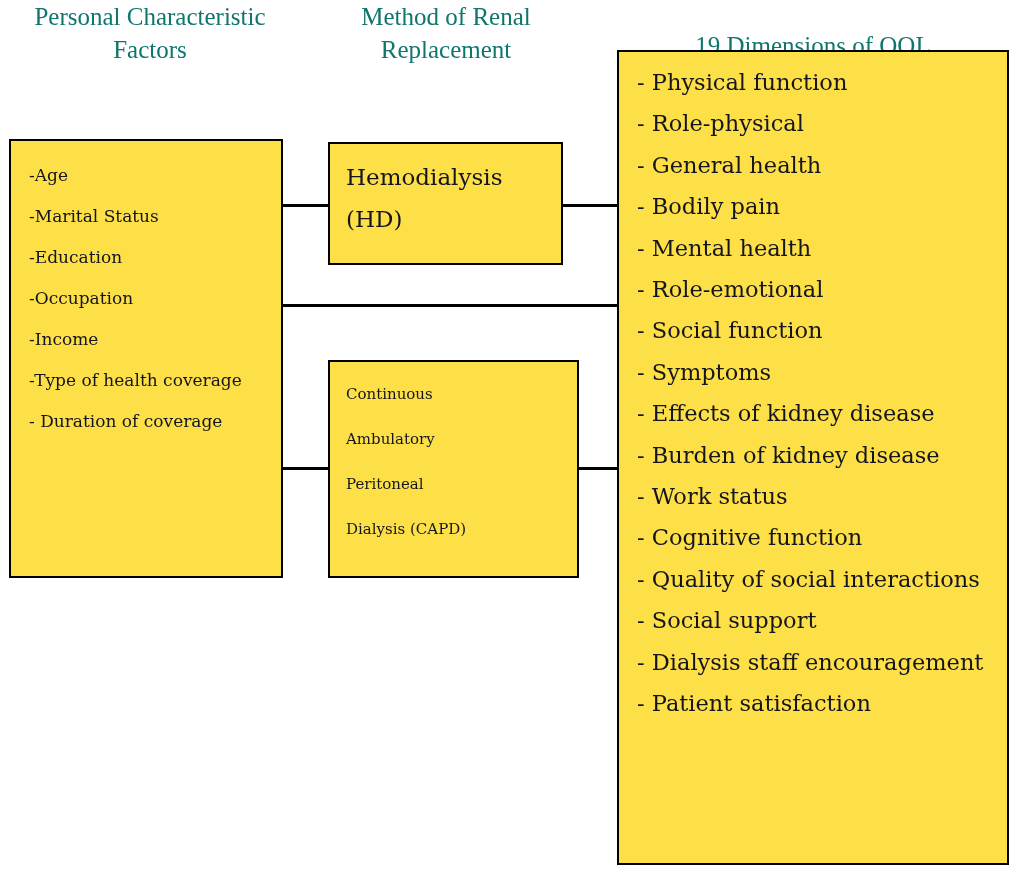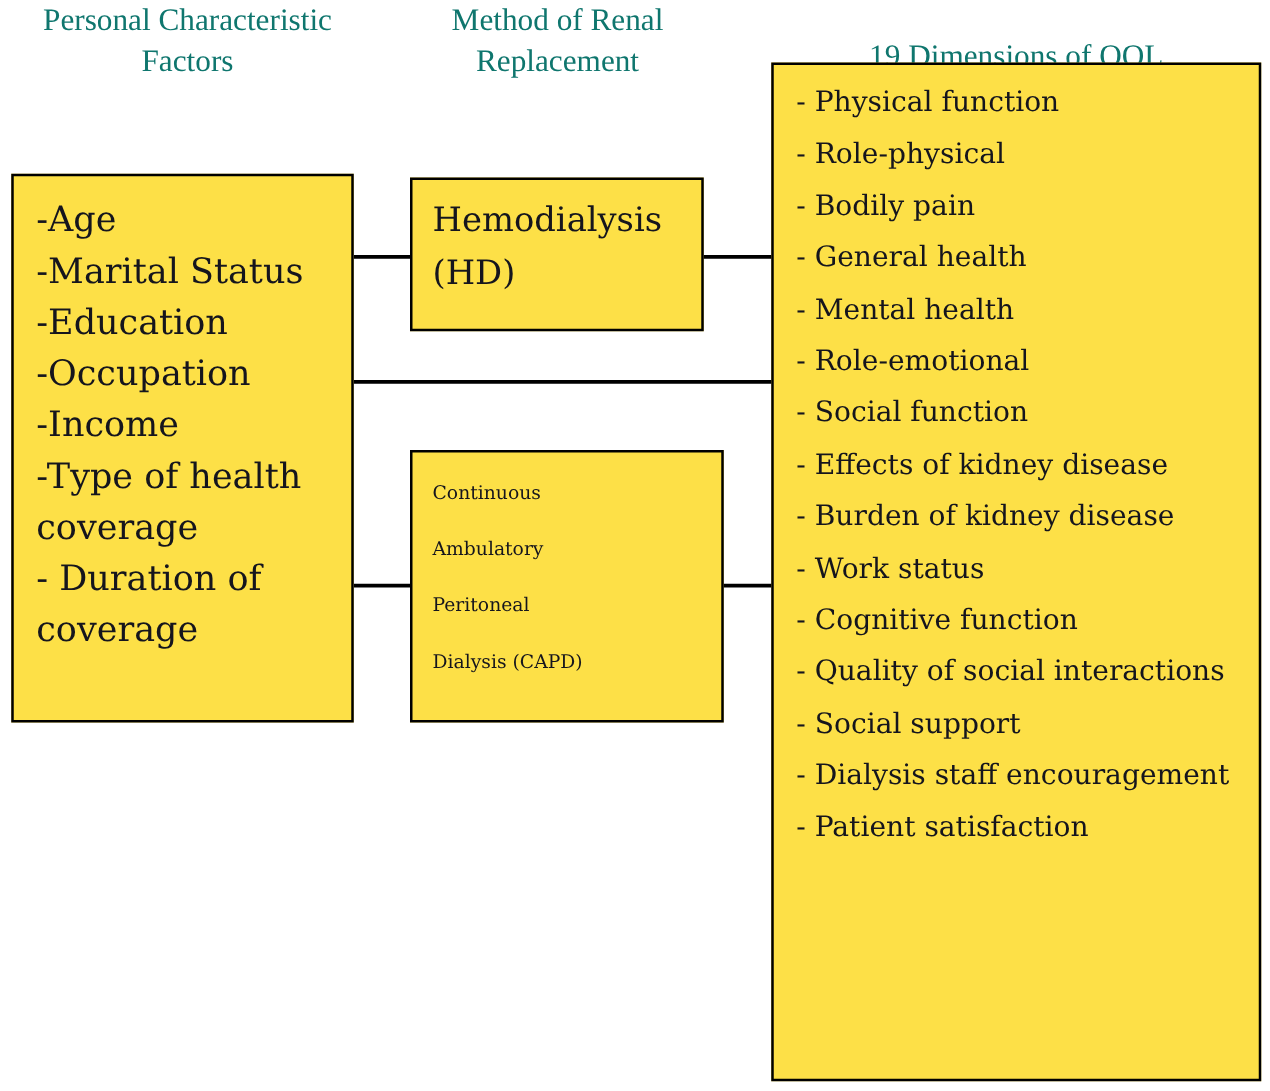--- a/index.html
+++ b/index.html
@@ -46,33 +46,33 @@
   
   .item-list {
     position: absolute;
     left: 0; top: 0;
     margin: 0;
     padding: 0;
     list-style: none;
   }
   .item {
     font-family: "DejaVu Serif", "Liberation Serif", serif;
-    font-size: 28px;
+    font-size: 17px;
     line-height: 41px;
     color: #15151d;
     white-space: nowrap;
   }
 
   
   #list-personal { left: 18px; top: 14px; width: 250px; }
   #list-personal .item { white-space: normal; }
 
   
   #list-hd { left: 16px; top: 12px; width: 215px; }
-  #list-hd .item { font-size: 27px; line-height: 42px; }
+  #list-hd .item { font-size: 23px; line-height: 42px; }
 
   
   #list-capd { left: 16px; top: 10px; width: 232px; }
   #list-capd .item { font-size: 15px; line-height: 45px; }
 
   
   #list-qol { left: 18px; top: 10px; width: 372px; }
   #list-qol .item { font-size: 22.5px; line-height: 41.4px; }
 
   
@@ -131,25 +131,26 @@
       <li class="item">Ambulatory</li>
       <li class="item">Peritoneal</li>
       <li class="item">Dialysis (CAPD)</li>
     </ul>
   </div>
 
   <div class="box" id="box-qol">
     <ul class="item-list" id="list-qol">
       <li class="item">- Physical function</li>
       <li class="item">- Role-physical</li>
+      <li class="item">- General health</li>
       <li class="item">- Bodily pain</li>
-      <li class="item">- General health</li>
       <li class="item">- Mental health</li>
       <li class="item">- Role-emotional</li>
       <li class="item">- Social function</li>
+      <li class="item">- Symptoms</li>
       <li class="item">- Effects of kidney disease</li>
       <li class="item">- Burden of kidney disease</li>
       <li class="item">- Work status</li>
       <li class="item">- Cognitive function</li>
       <li class="item">- Quality of social interactions</li>
       <li class="item">- Social support</li>
       <li class="item">- Dialysis staff encouragement</li>
       <li class="item">- Patient satisfaction</li>
     </ul>
   </div>

